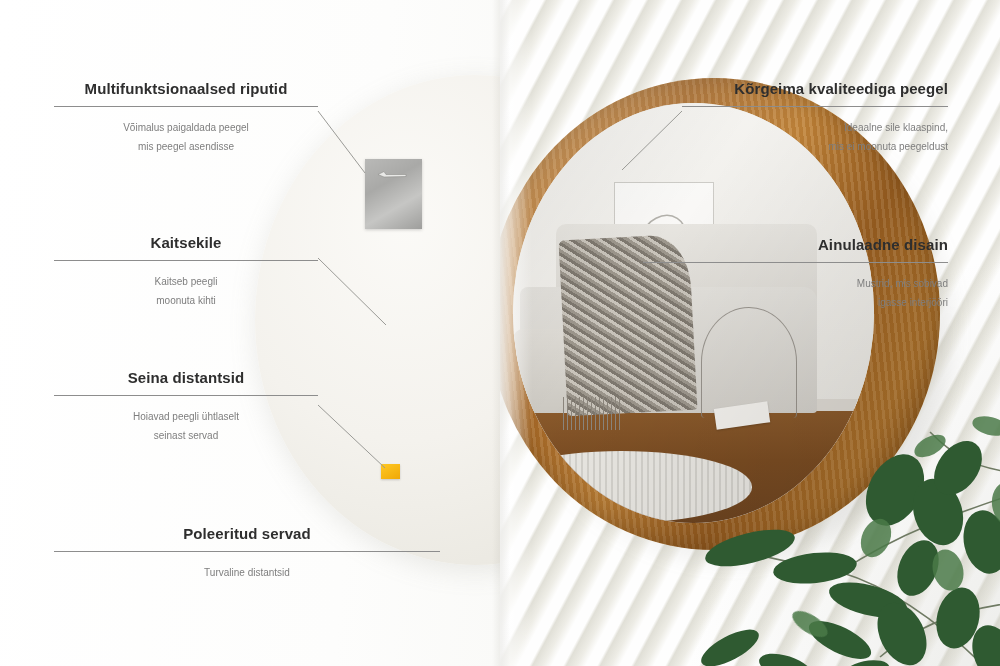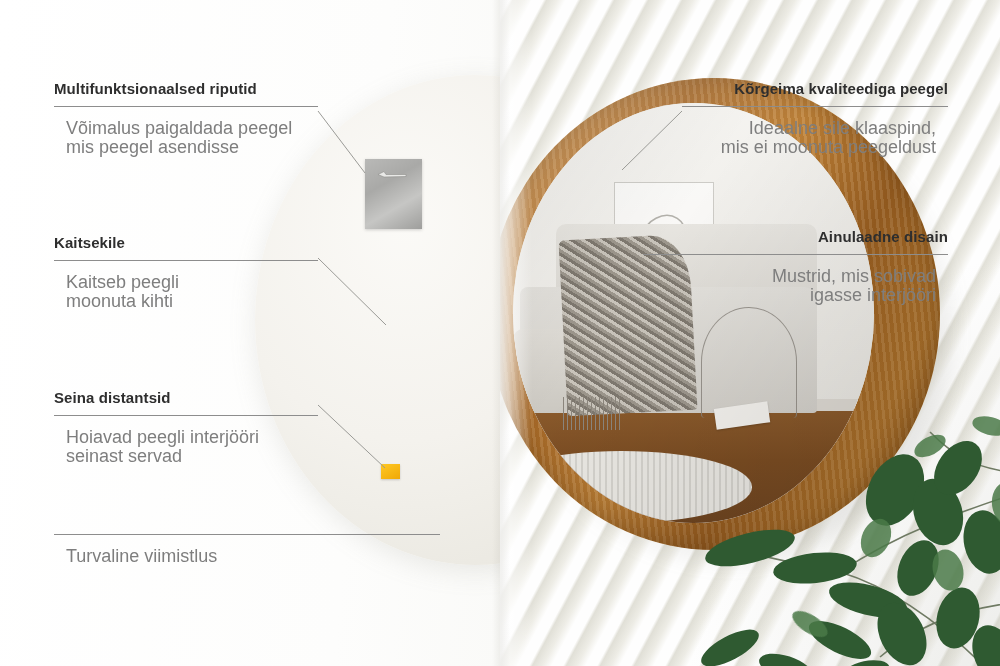--- a/index.html
+++ b/index.html
@@ -97,22 +97,22 @@
     background:linear-gradient(150deg,#ffc825,#f0a806);
     box-shadow:0 1px 2px rgba(0,0,0,.18);}
 
   .divider-shadow{position:absolute;left:492px;top:0;width:18px;height:666px;
     background:linear-gradient(90deg,rgba(170,168,158,0),rgba(170,168,158,.16),rgba(255,255,255,0));}
 
   
   .callout{position:absolute;}
   .callout h3{margin:0;font-size:15px;font-weight:bold;color:#2e2e2e;letter-spacing:.1px;}
   .callout .rule{height:1px;background:#8d8d8d;margin:9px 0 11px 0;}
-  .callout p{margin:12px;font-size:18px;line-height:19px;color:#7e7e7e;font-weight:normal;}
-  .c-left{left:54px;text-align:left;}
+  .callout p{margin:0;font-size:10px;line-height:19px;color:#7e7e7e;font-weight:normal;}
+  .c-left{left:54px;text-align:center;}
   .c-right{right:52px;text-align:right;}
 
   .leaders{position:absolute;left:0;top:0;width:1000px;height:666px;pointer-events:none;}
 </style>
 </head>
 <body>
 
 <div id="stage">
 
   <div class="scene">
@@ -220,44 +220,45 @@
 
   <div class="callout c-left" style="top:234px;width:264px;">
     <h3>Kaitsekile</h3>
     <div class="rule"></div>
     <p>
       <span>Kaitseb peegli</span><br>
       <span>moonuta kihti</span>
     </p>
   </div>
 
-  <div class="callout c-left" style="top:389px;width:264px;">
+  <div class="callout c-left" style="top:369px;width:264px;">
     <h3>Seina distantsid</h3>
     <div class="rule"></div>
     <p>
-      <span>Hoiavad peegli interjööri</span><br>
+      <span>Hoiavad peegli ühtlaselt</span><br>
       <span>seinast servad</span>
     </p>
   </div>
 
   <div class="callout c-left" style="top:525px;width:386px;">
-    <div class="rule"></div>
-    <p>Turvaline viimistlus</p>
+    <h3>Poleeritud servad</h3>
+    <div class="rule"></div>
+    <p>Turvaline distantsid</p>
   </div>
 
   <div class="callout c-right" style="top:80px;width:266px;">
     <h3>Kõrgeima kvaliteediga peegel</h3>
     <div class="rule"></div>
     <p>
       <span>Ideaalne sile klaaspind,</span><br>
       <span>mis ei moonuta peegeldust</span>
     </p>
   </div>
 
-  <div class="callout c-right" style="top:228px;width:242px;text-align:right;">
+  <div class="callout c-right" style="top:236px;width:242px;text-align:right;">
     <h3>Ainulaadne disain</h3>
     <div class="rule" style="width:305px;margin-left:-63px;"></div>
     <p>
       <span>Mustrid, mis sobivad</span><br>
       <span>igasse interjööri</span>
     </p>
   </div>
 
 </div>
 

